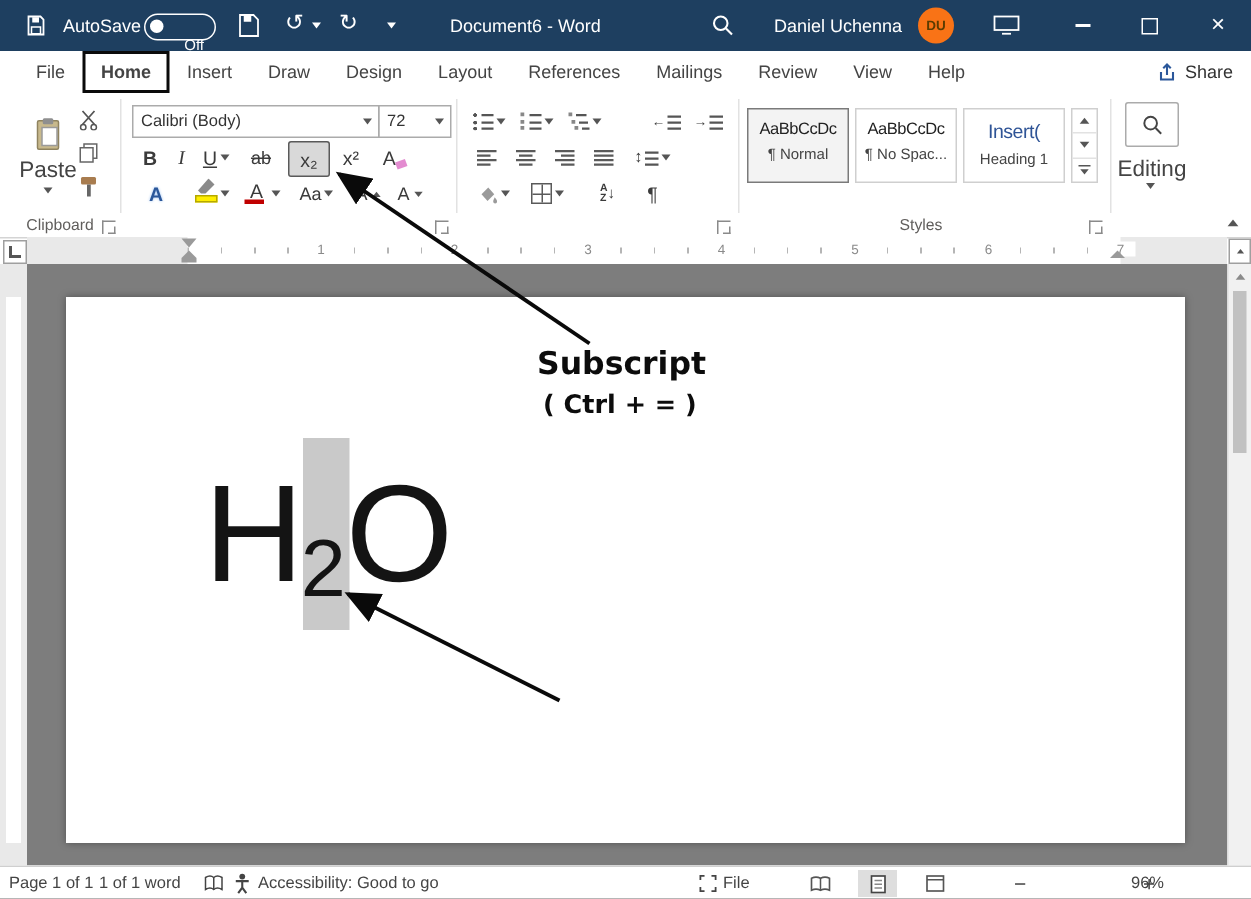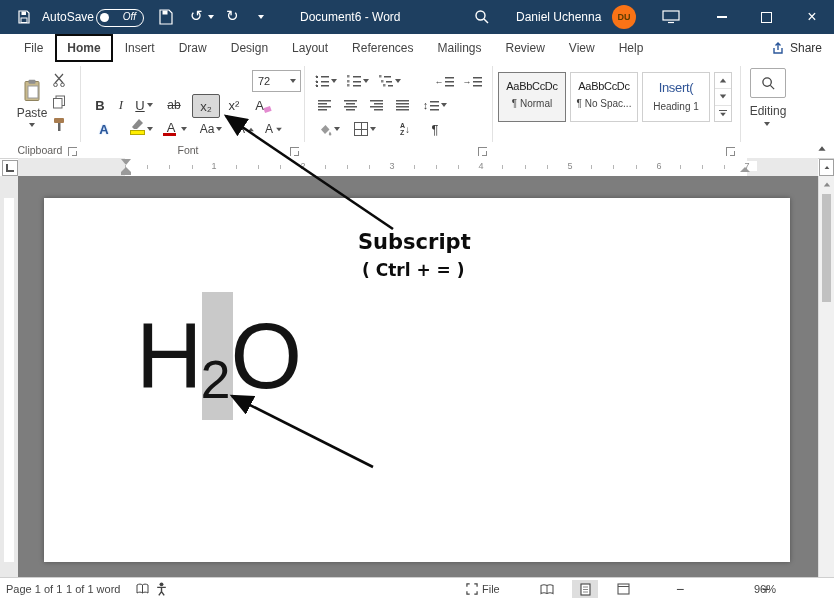--- a/index.html
+++ b/index.html
@@ -6,41 +6,41 @@
   .window{position:relative;width:834px;height:599px;background:#fff;overflow:hidden;
           font-family:"Liberation Sans",sans-serif;-webkit-font-smoothing:antialiased;}
   .abs{position:absolute;}
   .ctr{display:flex;align-items:center;justify-content:center;}
 
   
   .titlebar{position:absolute;left:0;top:0;width:834px;height:34px;background:#1e3f60;color:#fff;}
   .titlebar .txt{font-size:12px;color:#fff;}
   .toggle{position:absolute;left:96px;top:9px;width:46px;height:16px;border:1px solid #fff;border-radius:9px;}
   .toggle .knob{position:absolute;left:3px;top:2.5px;width:9px;height:9px;border-radius:50%;background:#fff;}
-  .toggle .lbl{position:absolute;right:7px;top:1px;font-size:10px;color:#fff;font-style:italic;}
+  .toggle .lbl{position:absolute;right:7px;top:15px;font-size:10px;color:#fff;}
   .avatar{position:absolute;left:612px;top:5px;width:24px;height:24px;border-radius:50%;background:#f97316;
           display:flex;align-items:center;justify-content:center;font-size:9px;font-weight:bold;color:#5b3c00;}
   .wbtn{position:absolute;top:0;width:40px;height:34px;display:flex;align-items:center;justify-content:center;}
   .minbar{width:10px;height:1.5px;background:#fff;}
   .maxbox{width:9px;height:9px;border:1.2px solid #fff;}
   .caret{width:0;height:0;border-left:3.5px solid transparent;border-right:3.5px solid transparent;border-top:4px solid #555;display:inline-block;}
   .caret.w{border-top-color:#fff;}
   .glyph{font-size:15px;line-height:1;}
 
   
   .tabrow{position:absolute;left:0;top:34px;width:834px;height:28px;background:#fff;}
   .tabs{position:absolute;left:12px;top:0;display:flex;height:28px;}
   .tab{padding:0 12px;font-size:12px;color:#444;line-height:28px;white-space:nowrap;}
   .tab.annotated{outline:2.4px solid #0a0a0a;outline-offset:-2px;font-weight:bold;}
   .share{position:absolute;right:12px;top:0;height:28px;display:flex;align-items:center;gap:5px;font-size:12px;color:#2b579a;}
 
   
   .ribbon{position:absolute;left:0;top:62px;width:834px;height:96px;background:#fff;border-bottom:1px solid #d4d4d4;}
   .vsep{position:absolute;top:4px;height:76px;width:1px;background:#e2e2e2;}
-  .biglbl{font-size:12px;color:#444;}
+  .biglbl{font-size:15px;color:#444;}
   .grplbl{position:absolute;top:82px;font-size:10.5px;color:#605e5c;text-align:center;}
   .launcher{position:absolute;top:85px;width:8px;height:8px;border-left:1px solid #8a8a8a;border-top:1px solid #8a8a8a;}
   .launcher::after{content:"";position:absolute;right:0;bottom:0;width:4px;height:4px;border-right:1.5px solid #8a8a8a;border-bottom:1.5px solid #8a8a8a;}
   .tbtn{position:absolute;height:22px;display:flex;align-items:center;justify-content:center;color:#3b3b3b;font-size:13px;border-radius:2px;gap:2px;}
   .combo{position:absolute;height:20px;border:1px solid #ababab;font-size:11px;color:#333;display:flex;align-items:center;padding-left:5px;}
   .combo .caret{position:absolute;right:4px;top:8px;}
   .redbar{position:absolute;left:3px;bottom:2px;width:13px;height:3px;background:#c00000;}
   .yelbar{position:absolute;left:3px;bottom:2px;width:13px;height:3px;background:#ffee00;border:0.5px solid #b5a800;}
   .stylecard{position:absolute;top:10px;width:66px;height:48px;border:1px solid #cfcfcf;background:#fff;text-align:center;}
   .stylecard .prev{font-size:11px;color:#222;margin-top:7px;letter-spacing:-0.3px;}
@@ -185,20 +185,24 @@
       </svg>
     <svg class="abs" style="left:52px;top:33px" width="14" height="14" viewBox="0 0 14 14">
         <rect x="4" y="1" width="8.5" height="9.5" fill="#fff" stroke="#666"></rect>
         <rect x="1.5" y="3.5" width="8.5" height="9.5" fill="#fff" stroke="#666"></rect>
       </svg>
     <svg class="abs" style="left:52px;top:55px" width="14" height="15" viewBox="0 0 14 15">
         <rect x="2" y="1" width="10" height="5" rx="1" fill="#a87c4f"></rect>
         <rect x="6" y="6" width="2.5" height="8" fill="#666"></rect>
       </svg>
 
+    <div class="combo" style="left:88px;top:8px;width:158px">
+      <span>Calibri (Body)</span>
+        <span class="caret"></span>
+    </div>
     <div class="combo" style="left:252px;top:8px;width:42px">
       <span>72</span>
         <span class="caret"></span>
     </div>
 
     <div class="tbtn" style="left:90px;top:32px;width:20px;font-weight:bold">B</div>
     <div class="tbtn" style="left:112px;top:32px;width:18px;font-style:italic;font-family:'Liberation Serif',serif">I</div>
     <div class="tbtn" style="left:131px;top:32px;width:26px">
       <span style="text-decoration:underline">U</span>
         <span class="caret"></span>
@@ -333,23 +337,23 @@
       <svg width="15" height="15" viewBox="0 0 16 16">
           <circle cx="6.5" cy="6.5" r="4.5" fill="none" stroke="#444" stroke-width="1.4"></circle>
           <line x1="10" y1="10" x2="14" y2="14" stroke="#444" stroke-width="1.4"></line>
         </svg>
     </div>
     <div class="abs biglbl" style="left:742px;top:42px;width:52px;text-align:center">Editing</div>
     <span class="abs caret" style="left:764px;top:60px"></span>
 
     <div class="grplbl" style="left:0;width:80px">Clipboard</div>
     <span class="launcher" style="left:68px"></span>
-    <div class="grplbl" style="left:88px;width:200px">Font</div>
     <span class="launcher" style="left:290px"></span>
     <span class="launcher" style="left:478px"></span>
+    <div class="grplbl" style="left:498px;width:232px">Styles</div>
     <span class="launcher" style="left:726px"></span>
     <span class="abs tri-up" style="left:818px;top:84px;transform:scale(.9)"></span>
   </div>
 
   <div class="hruler">
     <div class="active"></div>
     <div class="ticks"></div>
     <span class="rnum" style="left:186px">1</span>
     <span class="rnum" style="left:275px">2</span>
     <span class="rnum" style="left:364px">3</span>
@@ -405,20 +409,21 @@
     <span class="sitem" style="left:6px">Page 1 of 1</span>
     <span class="sitem" style="left:66px">1 of 1 word</span>
     <svg class="abs" style="left:136px;top:5px" width="13" height="12" viewBox="0 0 13 12">
         <path d="M1 2c2-1.2 4-1.2 5.5 0C8 0.8 10 0.8 12 2v8c-2-1.2-4-1.2-5.5 0C5 8.8 3 8.8 1 10z" fill="none" stroke="#444" stroke-width="1"></path>
         <line x1="6.5" y1="2" x2="6.5" y2="10" stroke="#444" stroke-width="1"></line>
       </svg>
     <svg class="abs" style="left:156px;top:4px" width="11" height="14" viewBox="0 0 10 13">
         <circle cx="5" cy="2.2" r="1.8" fill="#444"></circle>
         <path d="M1 5h8M5 5v4M5 9l-2.5 3.5M5 9l2.5 3.5" stroke="#444" stroke-width="1.3" fill="none"></path>
       </svg>
+    <span class="sitem" style="left:172px">Accessibility: Good to go</span>
 
     <svg class="abs" style="left:466px;top:5px" width="12" height="12" viewBox="0 0 13 13">
         <path d="M1 4V1h3M9 1h3v3M12 9v3H9M4 12H1V9" fill="none" stroke="#444" stroke-width="1.3"></path>
       </svg>
     <span class="sitem" style="left:482px">File</span>
 
     <span class="viewbtn" style="left:534px">
       <svg width="14" height="11" viewBox="0 0 14 11">
           <path d="M1 1.5c2-1 4-1 6 0 2-1 4-1 6 0V9.5c-2-1-4-1-6 0-2-1-4-1-6 0z" fill="none" stroke="#555" stroke-width="1.1"></path>
           <line x1="7" y1="1.5" x2="7" y2="9.5" stroke="#555"></line>

